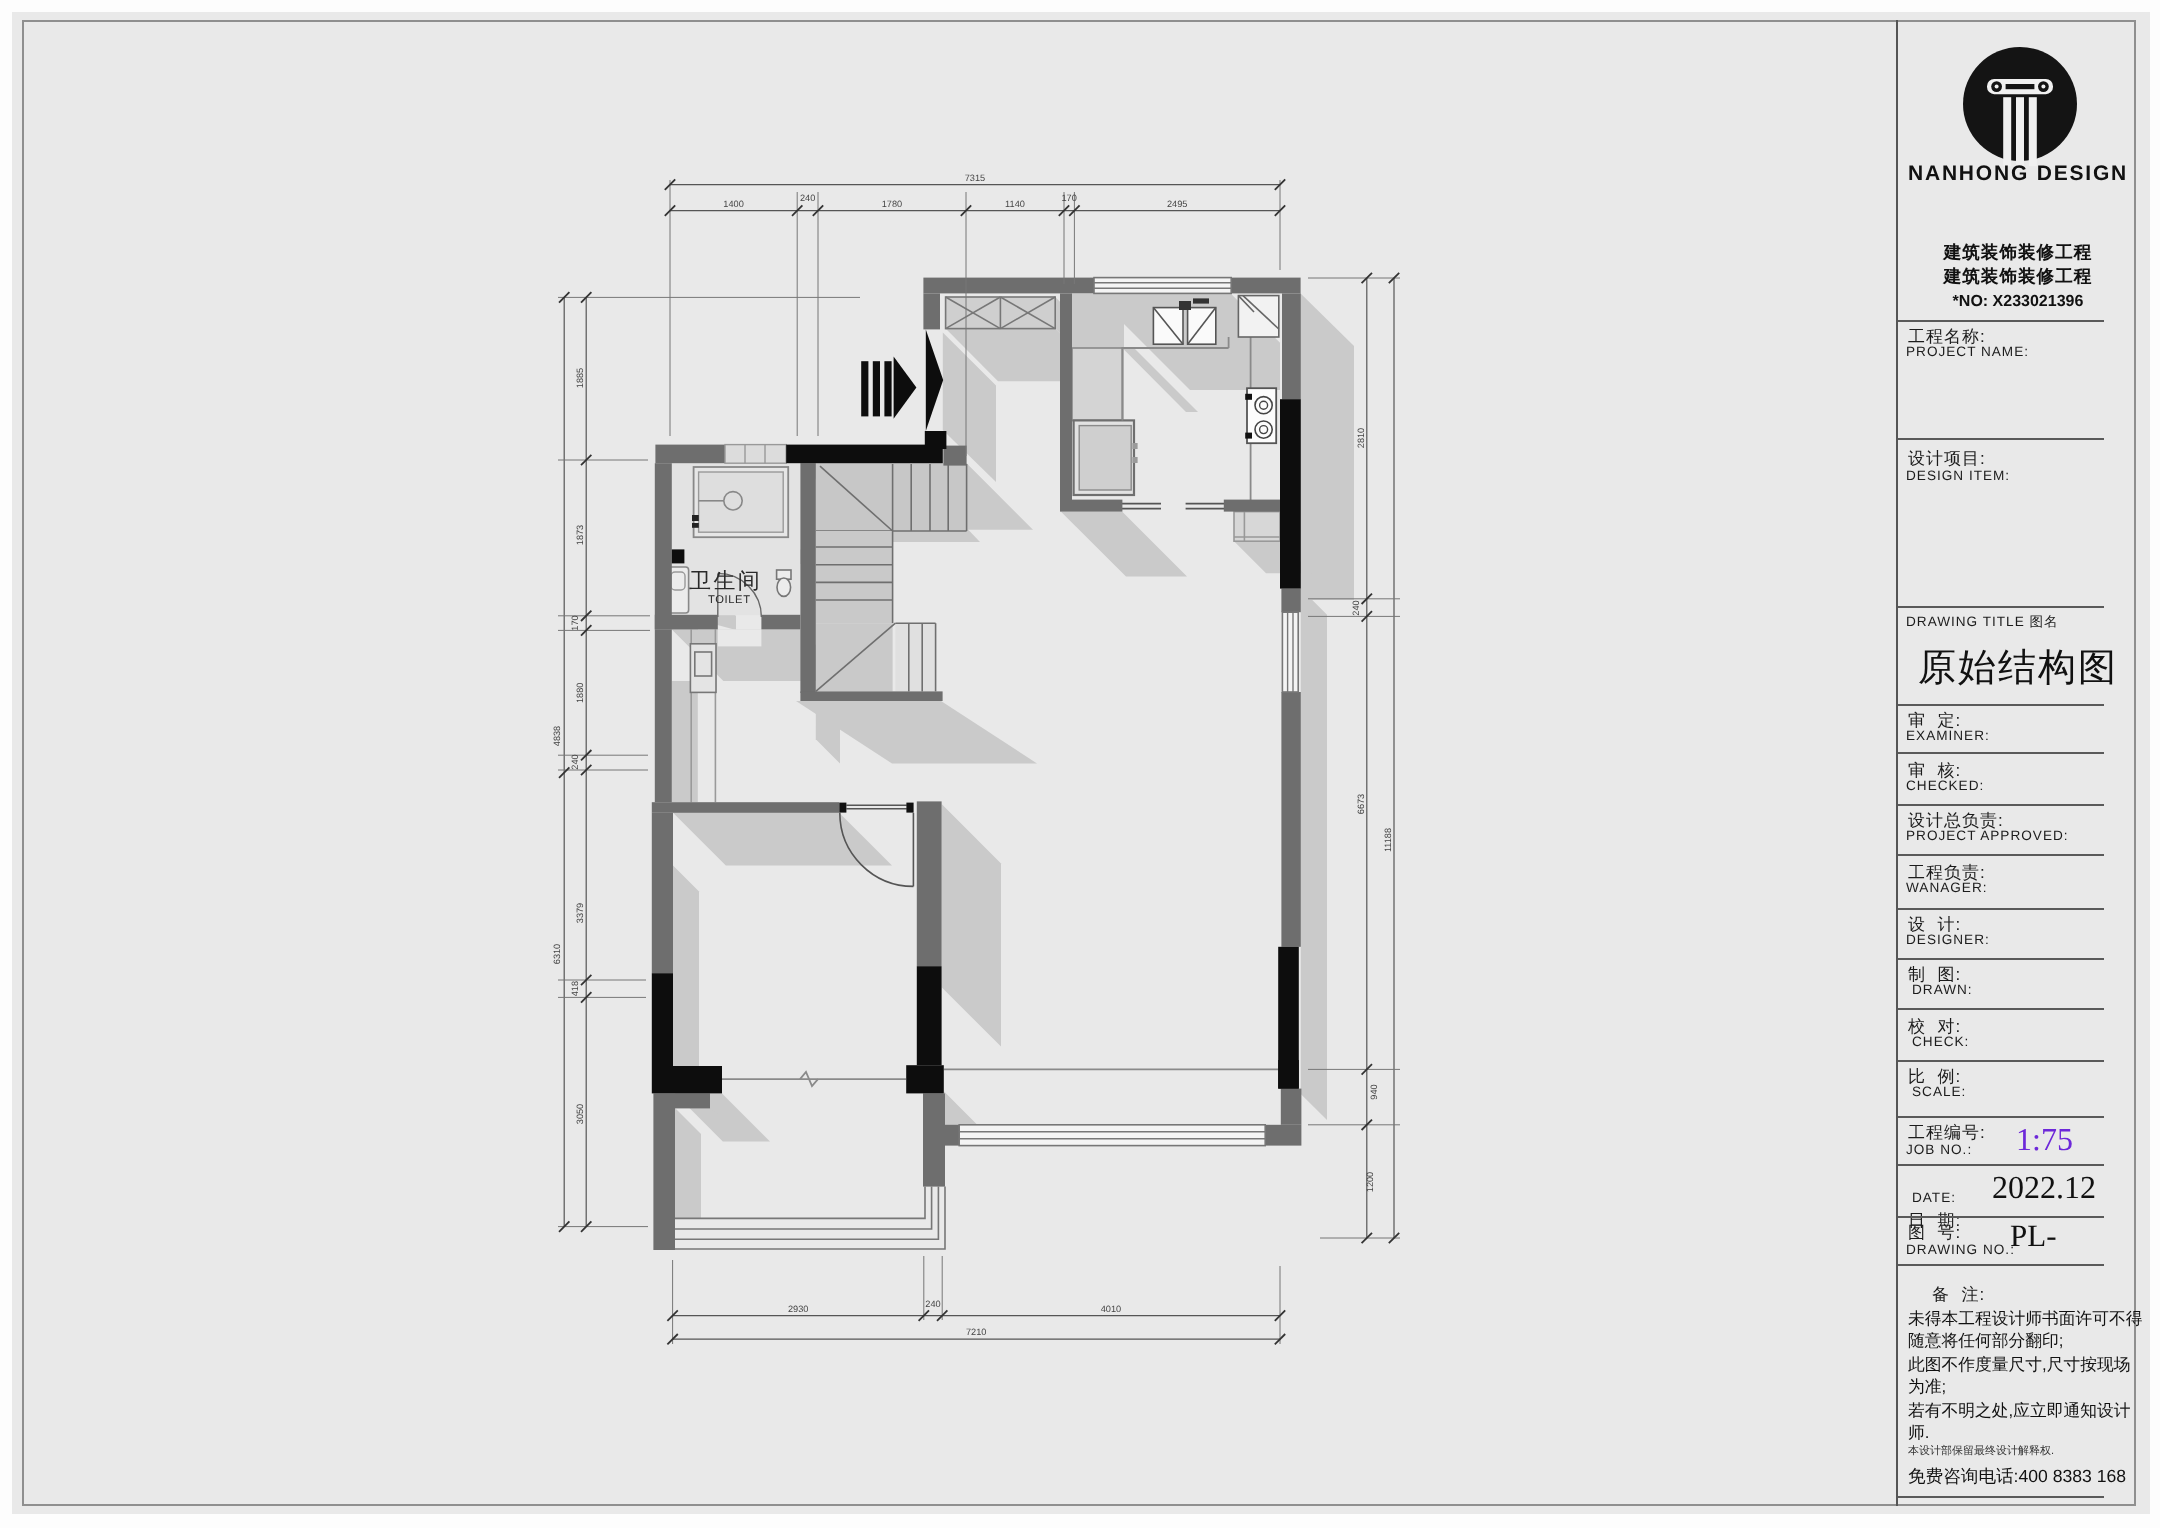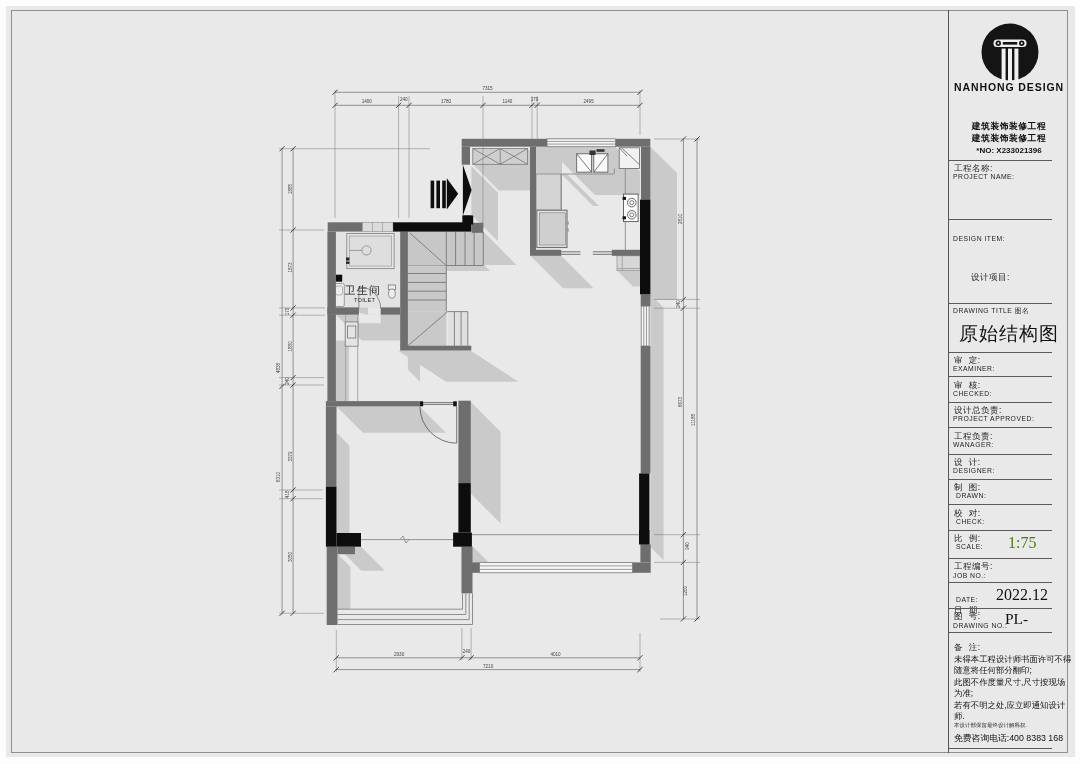--- a/index.html
+++ b/index.html
@@ -483,21 +483,21 @@
 
     <div class="abs" style="left:0;top:135.5px;width:120px;text-align:center;font-size:8px;font-weight:bold;color:#111;white-space:nowrap;">*NO: X233021396</div>
 
     <div class="hl" style="top:149.7px"></div>
 
     <div class="abs cn" style="left:5px;top:152.5px;">工程名称:</div>
     <div class="abs en" style="left:4px;top:162.5px;">PROJECT NAME:</div>
 
     <div class="hl" style="top:209.2px"></div>
 
-    <div class="abs cn" style="left:22px;top:214px;margin-top:48px;">设计项目:</div>
+    <div class="abs cn" style="left:5px;top:214px;">设计项目:</div>
     <div class="abs en" style="left:4px;top:225px;">DESIGN ITEM:</div>
 
     <div class="hl" style="top:292.6px"></div>
 
     <div class="abs en" style="left:4px;top:296px;">DRAWING TITLE 图名</div>
     <div class="abs" style="left:0;top:311px;width:120px;text-align:center;font-size:19px;color:#111;letter-spacing:1px;white-space:nowrap;">原始结构图</div>
 
     <div class="hl" style="top:341.6px"></div>
 
     <div class="abs cn" style="left:5px;top:344.5px;">审  定:</div>
@@ -530,41 +530,41 @@
 
     <div class="hl" style="top:494.4px"></div>
 
     <div class="abs cn" style="left:5px;top:497.5px;">校  对:</div>
     <div class="abs en" style="left:7px;top:508px;">CHECK:</div>
 
     <div class="hl" style="top:519.6px"></div>
 
     <div class="abs cn" style="left:5px;top:522.5px;">比  例:</div>
     <div class="abs en" style="left:7px;top:533px;">SCALE:</div>
-    <div class="abs" style="left:59px;top:524px;font-size:16px;color:#4d7c0f;font-family:'Liberation Serif',serif;text-align:right;">1:75</div>
+    <div class="abs" style="left:59px;top:552px;font-size:16px;color:#6d28d9;font-family:'Liberation Serif',serif;text-align:right;">1:75</div>
 
     <div class="hl" style="top:548px"></div>
 
     <div class="abs cn" style="left:5px;top:551px;">工程编号:</div>
     <div class="abs en" style="left:4px;top:561.5px;">JOB NO.:</div>
 
     <div class="hl" style="top:571.8px"></div>
 
     <div class="abs cn" style="left:5px;top:575px;margin-top:20px;">日  期:</div>
     <div class="abs en" style="left:7px;top:585.5px;">DATE:</div>
     <div class="abs" style="left:47px;top:576px;font-size:16px;color:#111;font-family:'Liberation Serif',serif;">2022.12</div>
 
     <div class="hl" style="top:597.6px"></div>
 
     <div class="abs cn" style="left:5px;top:600.5px;">图  号:</div>
     <div class="abs en" style="left:4px;top:612px;">DRAWING NO.:</div>
     <div class="abs" style="left:56px;top:600px;font-size:15.5px;color:#111;font-family:'Liberation Serif',serif;">PL-</div>
 
     <div class="hl" style="top:622.2px"></div>
 
-    <div class="abs cn" style="left:5px;top:632px;">备  注:</div>
+    <div class="abs cn" style="left:17px;top:632px;">备  注:</div>
     <div class="abs" style="left:5px;top:643.5px;width:116px;font-size:8.4px;color:#111;line-height:11.55px;letter-spacing:0px;white-space:nowrap;">未得本工程设计师书面许可不得<br>随意将任何部分翻印;<br>此图不作度量尺寸,尺寸按现场<br>为准;<br>若有不明之处,应立即通知设计<br>师.</div>
     <div class="abs" style="left:5px;top:712px;width:112px;font-size:5.5px;color:#333;">本设计部保留最终设计解释权.</div>
 
     <div class="abs" style="left:5px;top:722.5px;width:116px;font-size:8.8px;color:#111;letter-spacing:0px;white-space:nowrap;">免费咨询电话:400 8383 168</div>
     <div class="hl" style="top:738px"></div>
   </div>
 </div>
 
 </body></html>

